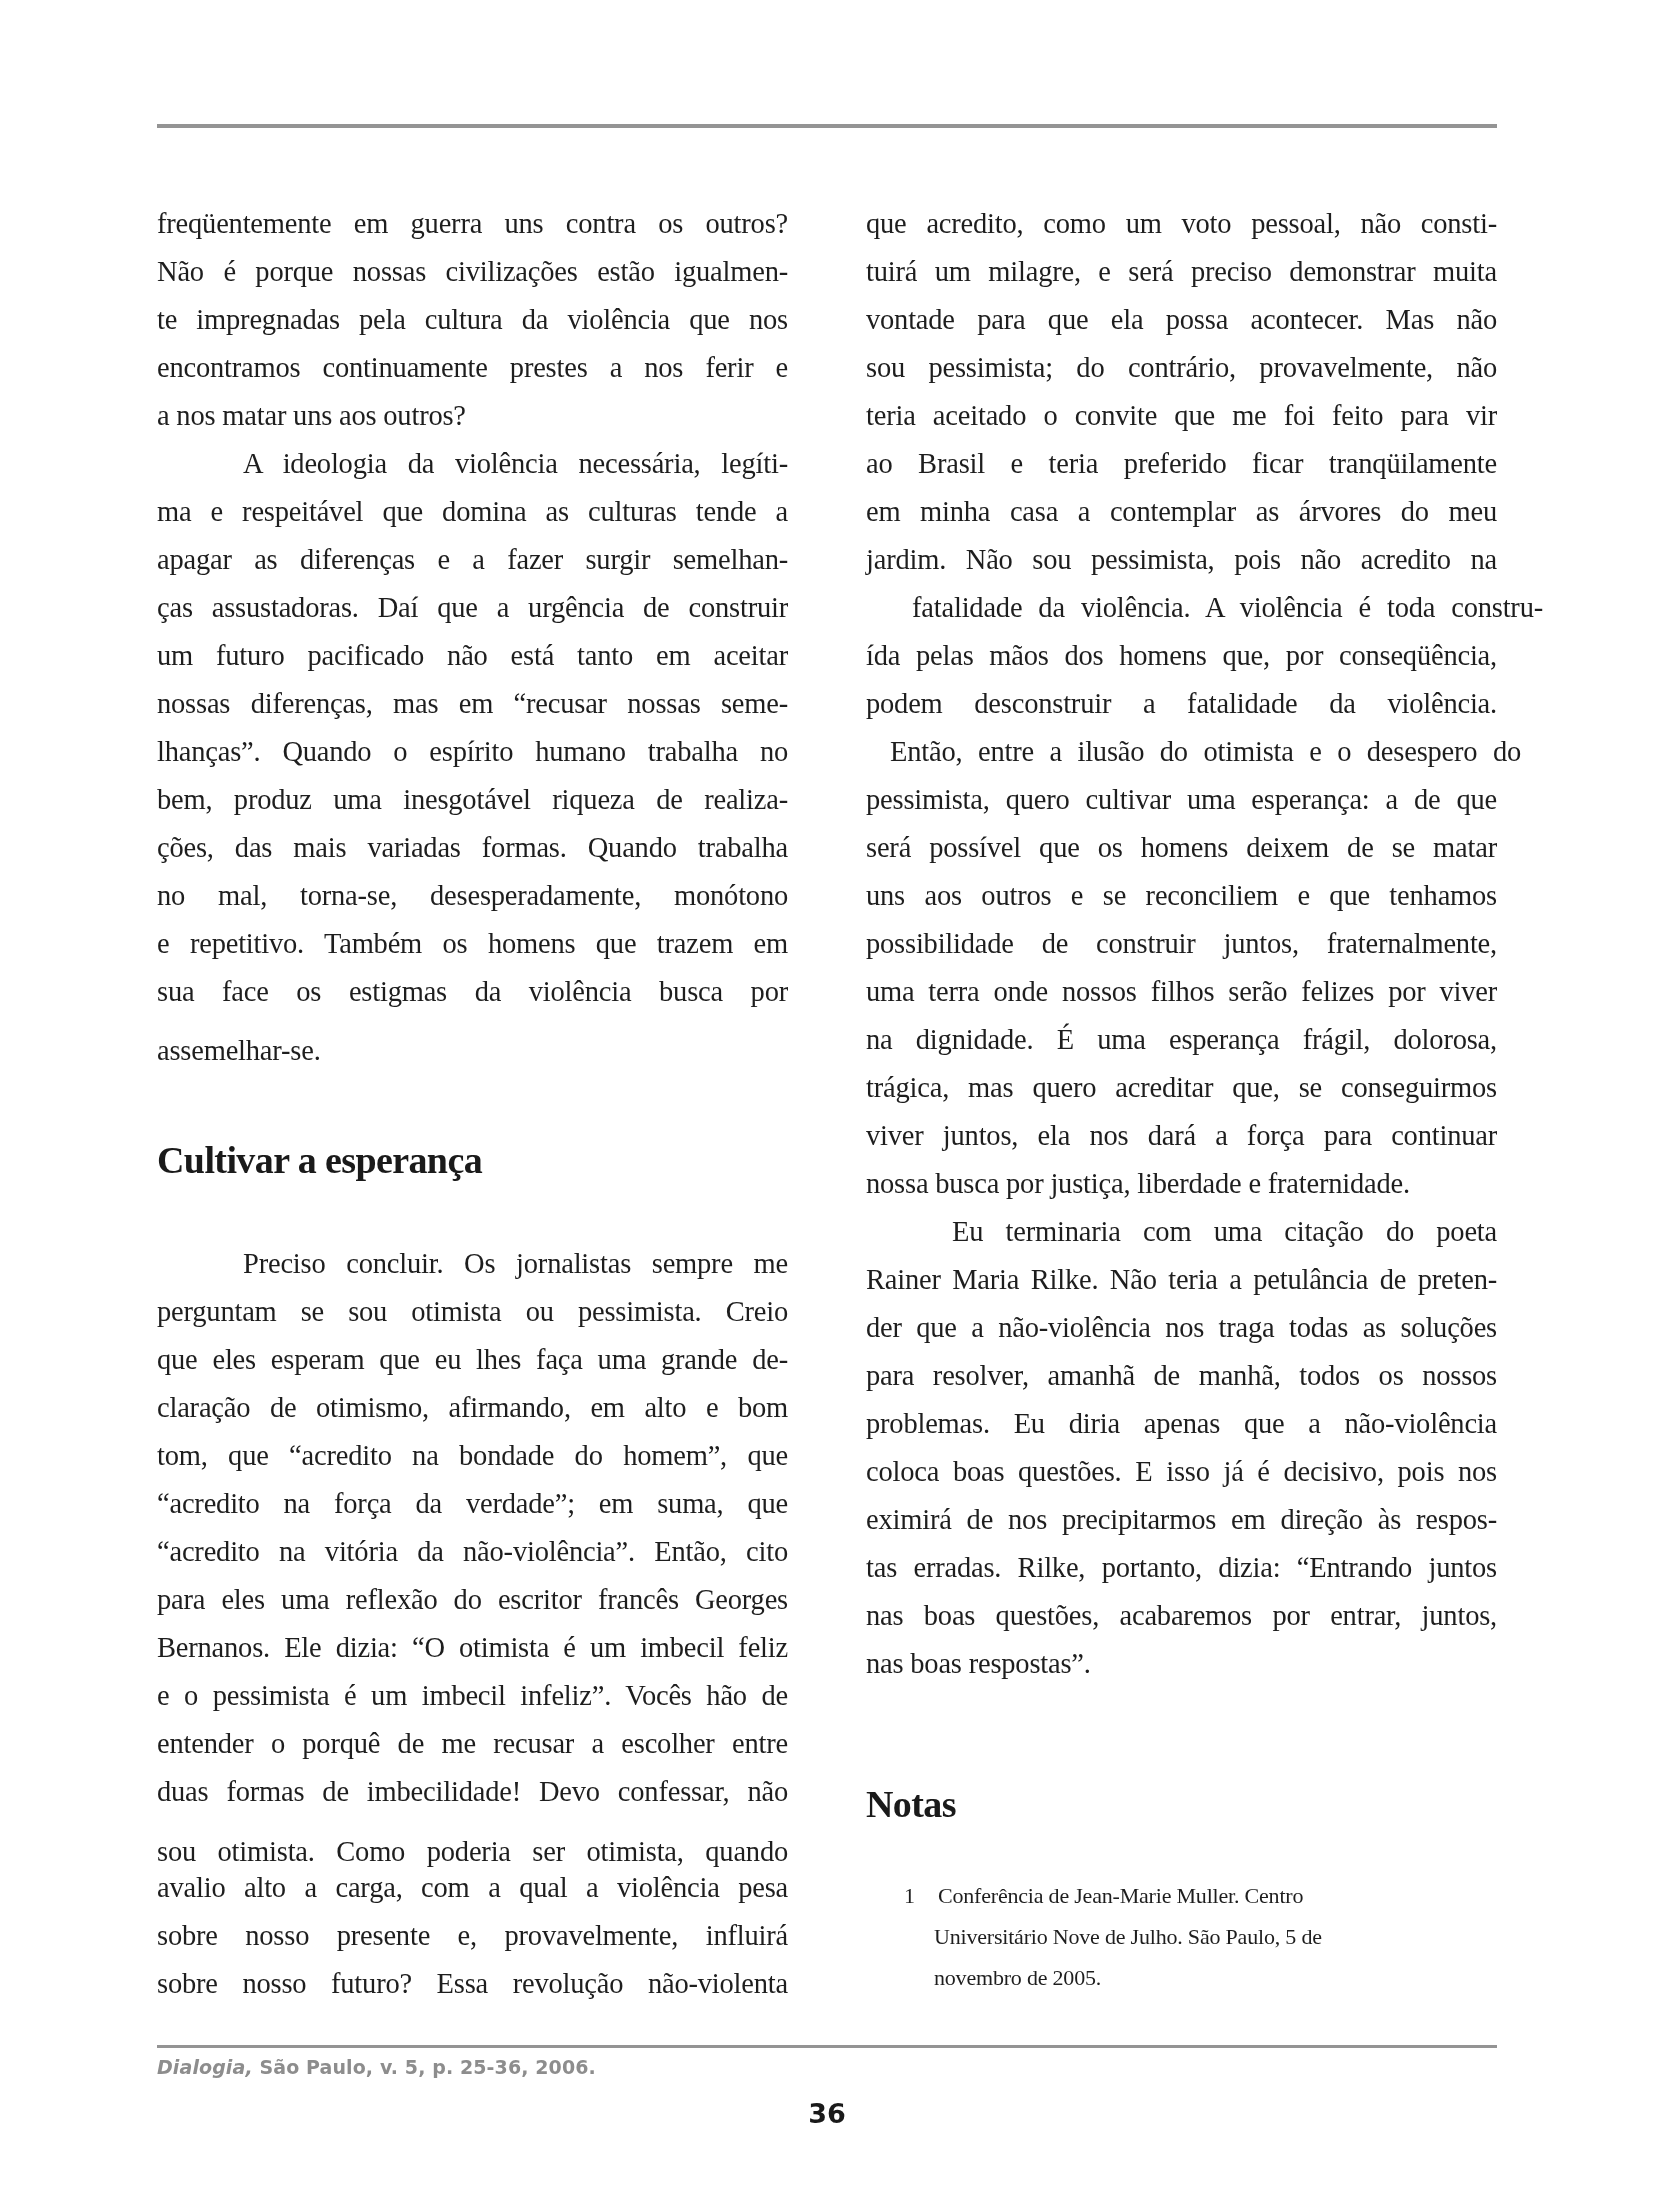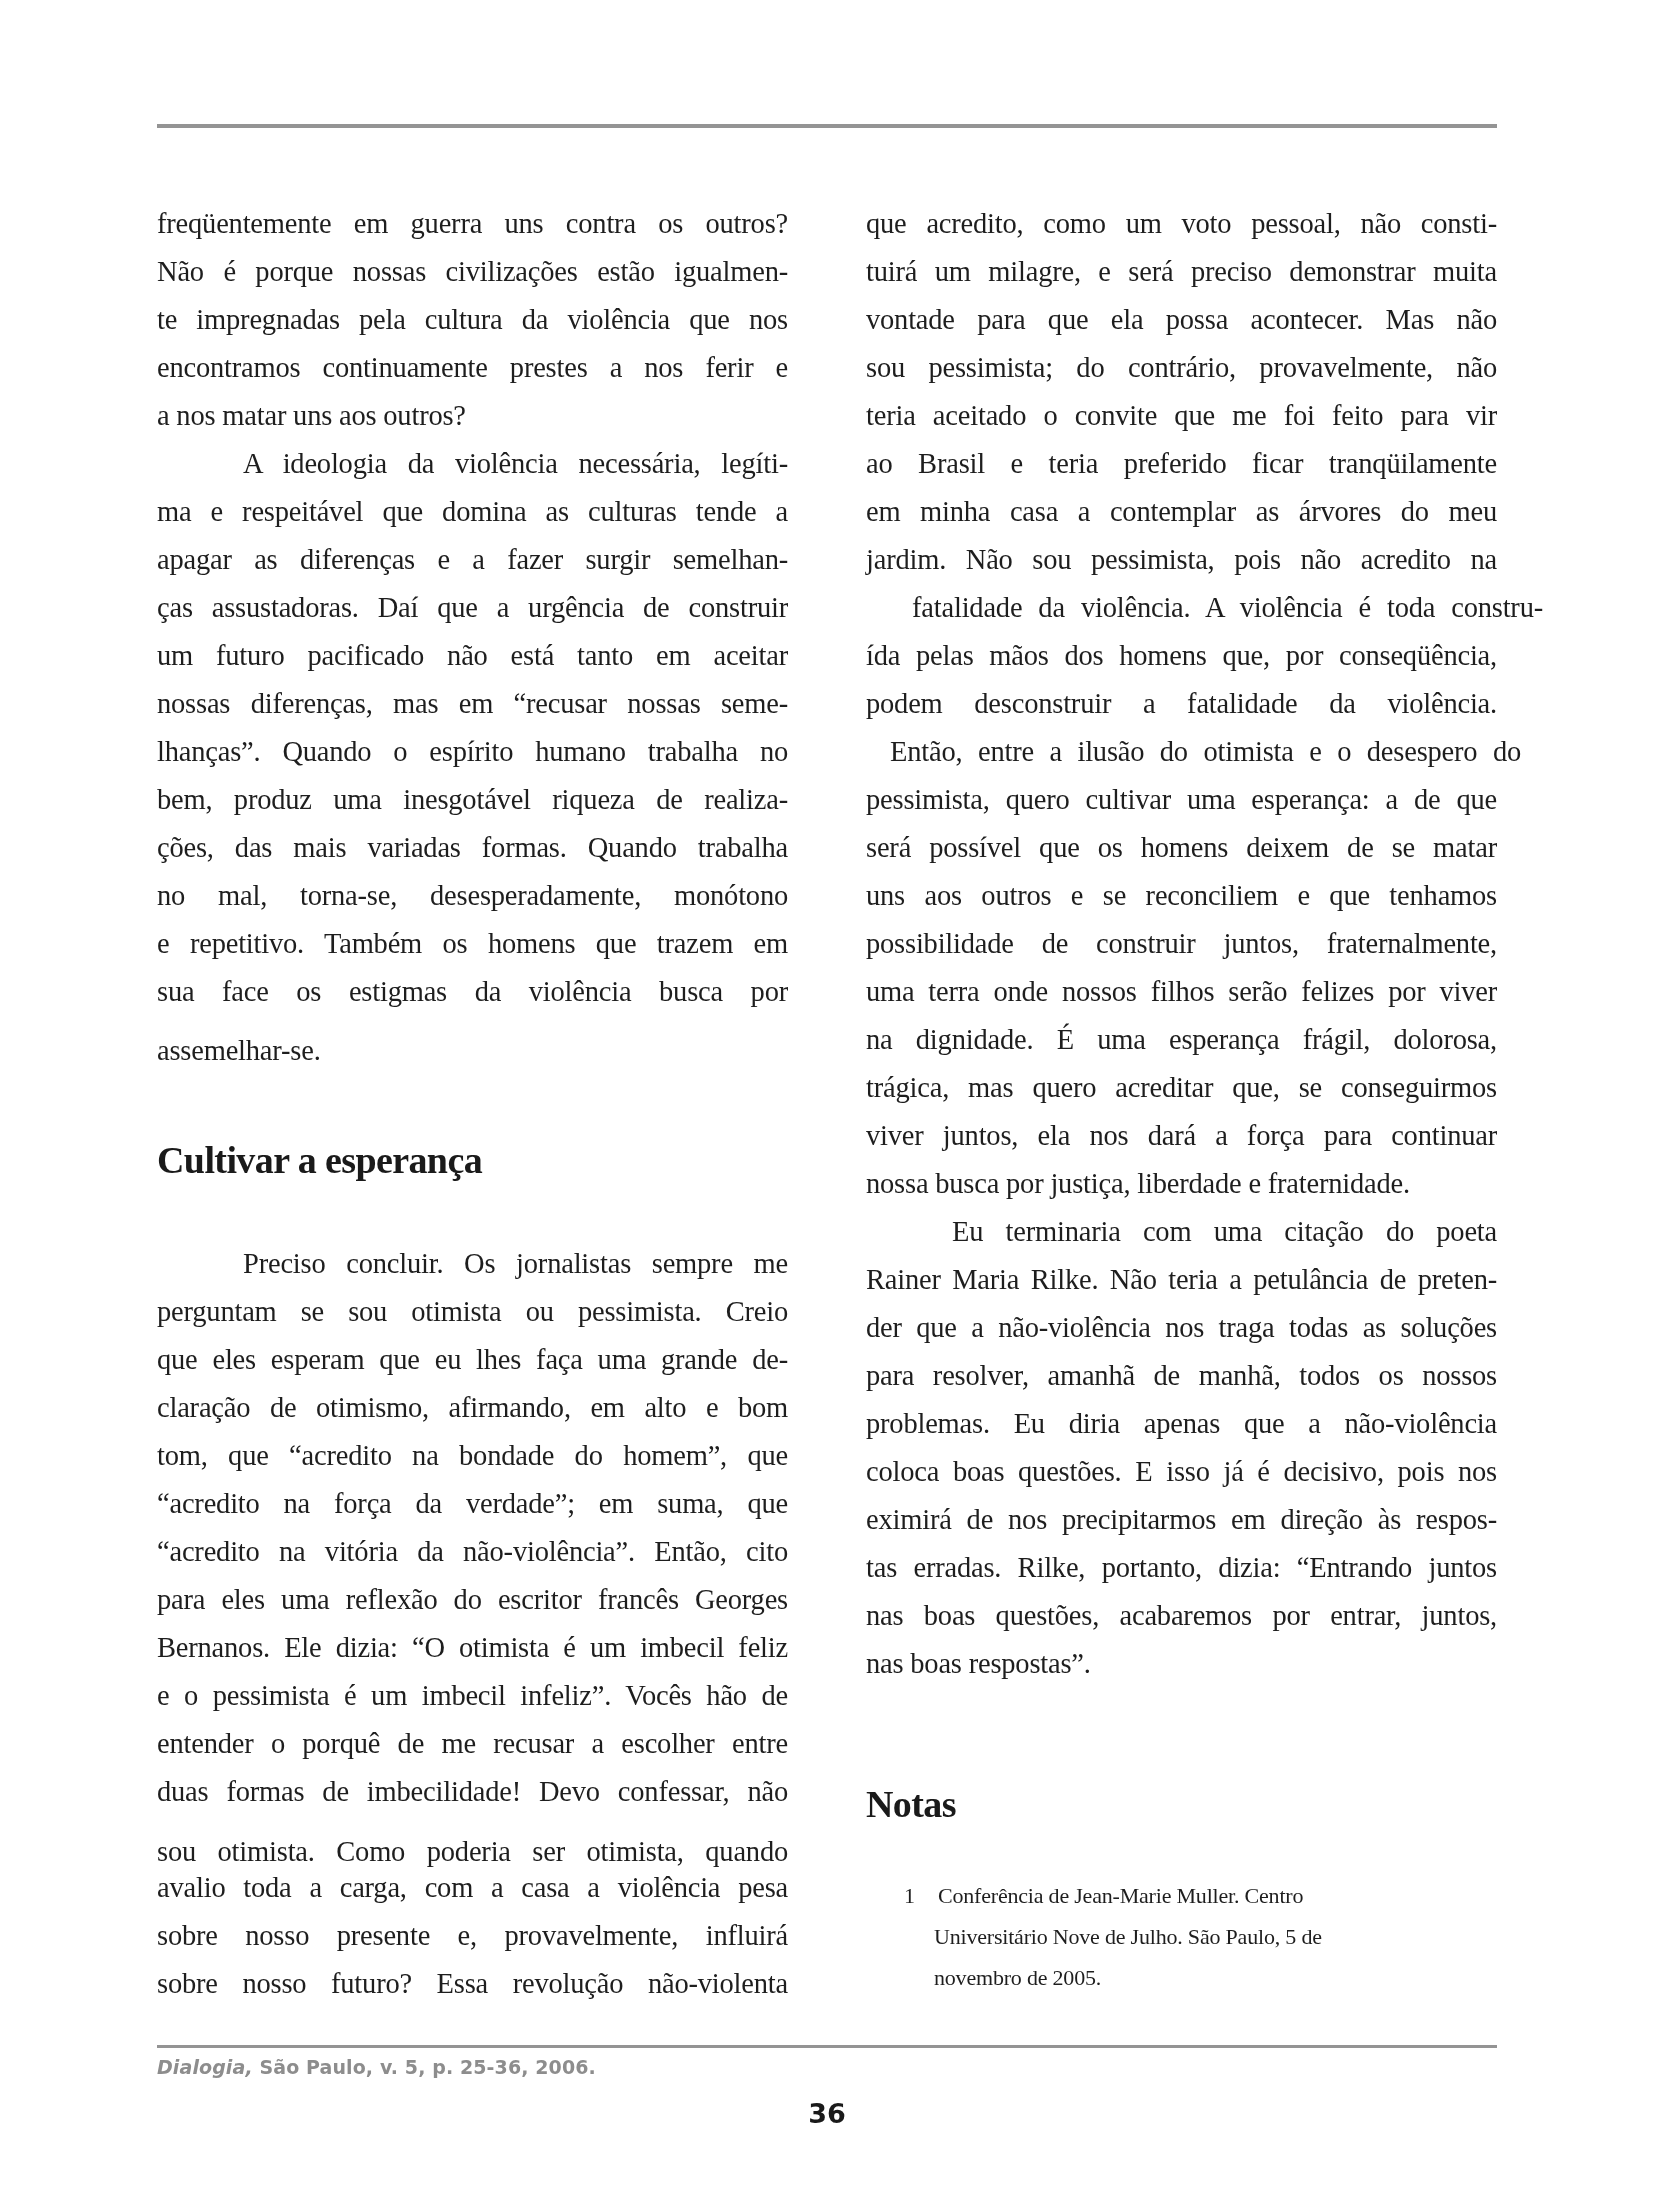--- a/index.html
+++ b/index.html
@@ -57,21 +57,21 @@
     <div class="line" style="top:1384px;">claração de otimismo, afirmando, em alto e bom</div>
     <div class="line" style="top:1432px;">tom, que “acredito na bondade do homem”, que</div>
     <div class="line" style="top:1480px;">“acredito na força da verdade”; em suma, que</div>
     <div class="line" style="top:1528px;">“acredito na vitória da não-violência”. Então, cito</div>
     <div class="line" style="top:1576px;">para eles uma reflexão do escritor francês Georges</div>
     <div class="line" style="top:1624px;">Bernanos. Ele dizia: “O otimista é um imbecil feliz</div>
     <div class="line" style="top:1672px;">e o pessimista é um imbecil infeliz”. Vocês hão de</div>
     <div class="line" style="top:1720px;">entender o porquê de me recusar a escolher entre</div>
     <div class="line" style="top:1768px;">duas formas de imbecilidade! Devo confessar, não</div>
     <div class="line" style="top:1816px;margin-top:12px;">sou otimista. Como poderia ser otimista, quando</div>
-    <div class="line" style="top:1864px;">avalio toda a carga, com a casa a violência pesa</div>
+    <div class="line" style="top:1864px;">avalio alto a carga, com a qual a violência pesa</div>
     <div class="line" style="top:1912px;">sobre nosso presente e, provavelmente, influirá</div>
     <div class="line" style="top:1960px;">sobre nosso futuro? Essa revolução não-violenta</div>
   </div>
 </div>
 
 <div class="col col-right" style="top:0;">
   <div>
     <div class="line" style="top:200px;">que acredito, como um voto pessoal, não consti-</div>
     <div class="line" style="top:248px;">tuirá um milagre, e será preciso demonstrar muita</div>
     <div class="line" style="top:296px;">vontade para que ela possa acontecer. Mas não</div>

